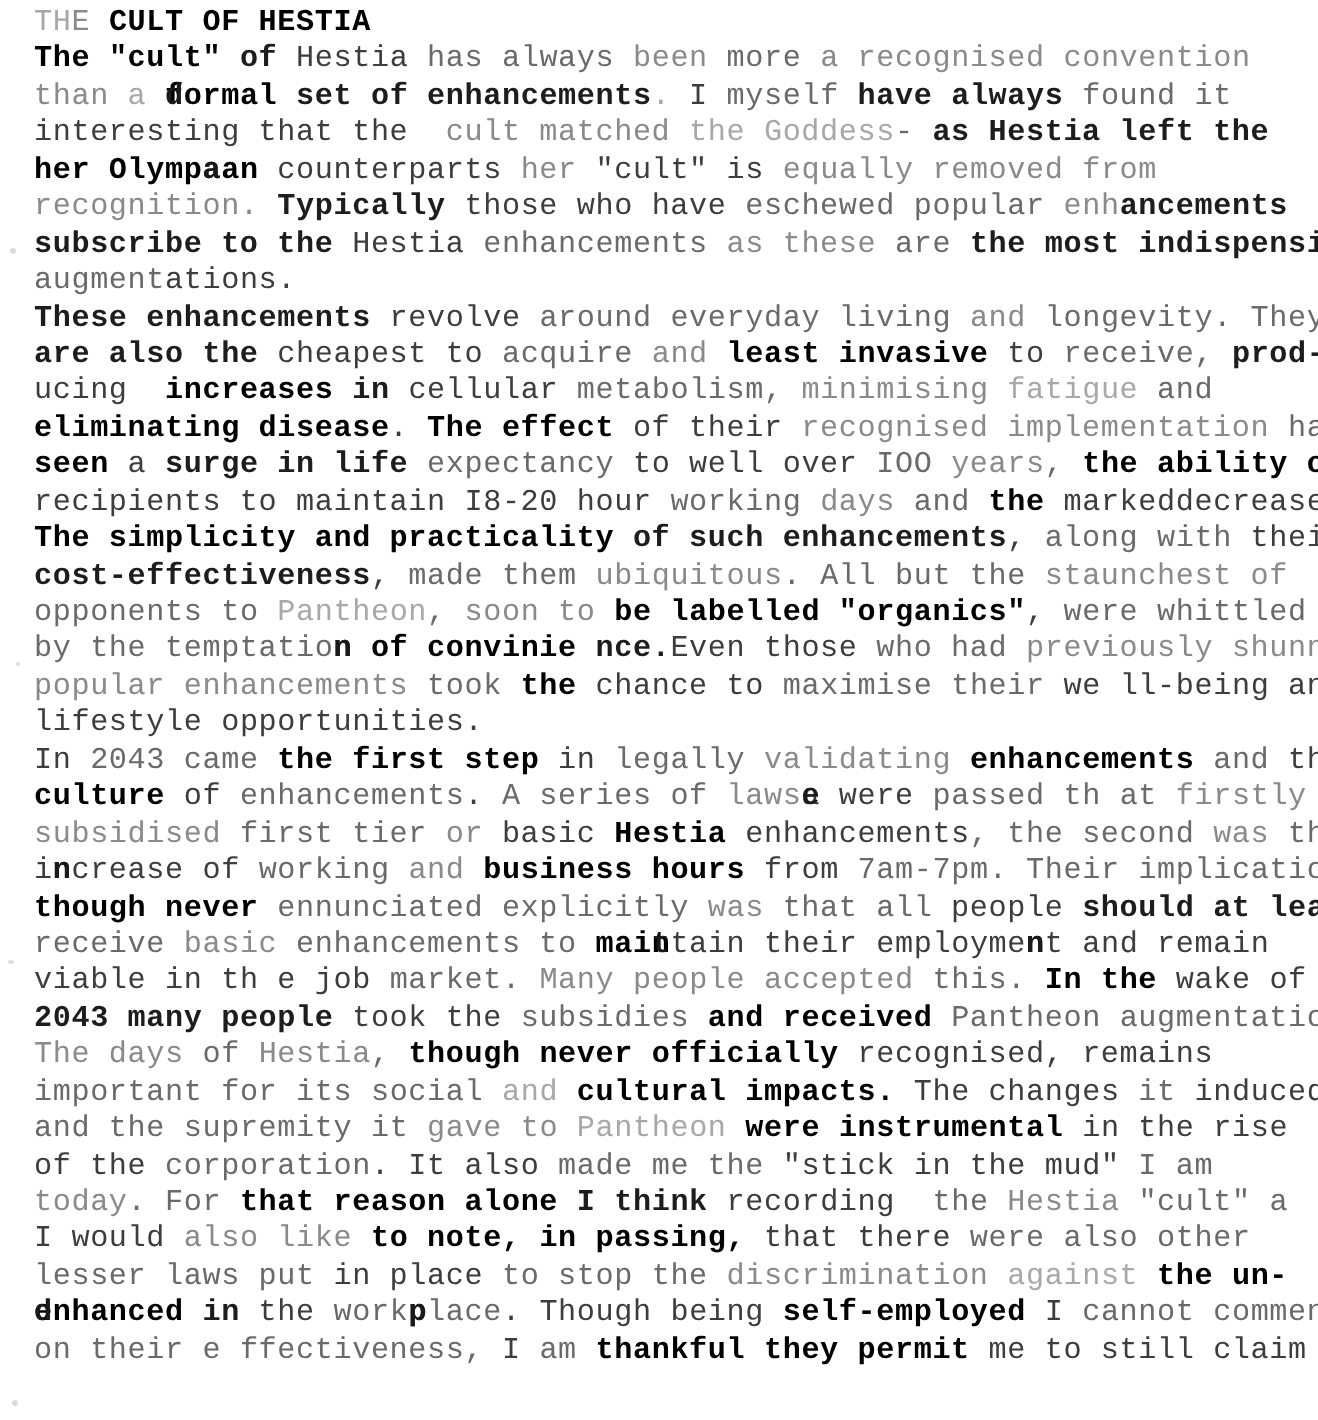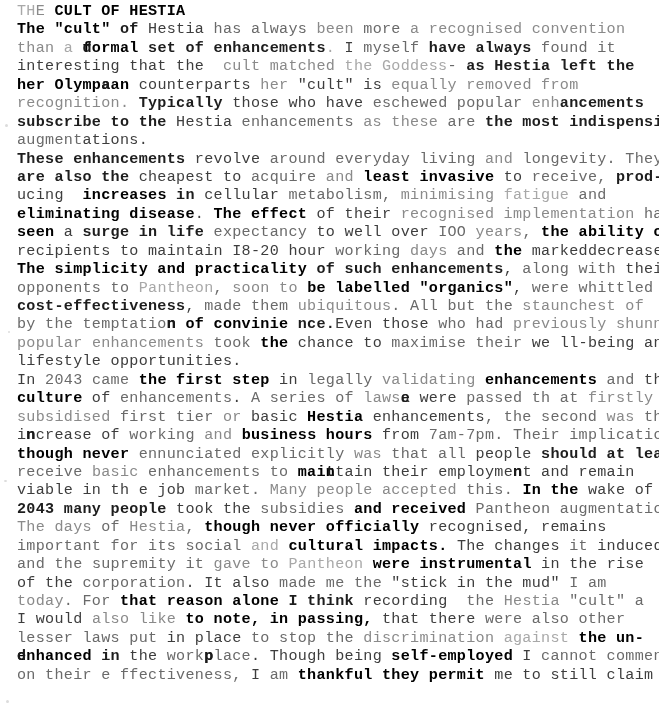--- a/index.html
+++ b/index.html
@@ -86,22 +86,22 @@
         <div class="line"><span class="k2">recognition</span><span class="k2">. </span><span class="k5">Typically</span><span class="k4"> those who have </span><span class="k3">eschewed</span><span class="k3"> </span><span class="k3">popular</span><span class="k3"> </span><span class="k2">enh</span><span class="k5">ancements</span></div>
         <div class="line"><span class="k5">subscribe to the </span><span class="k4">Hestia</span><span class="k3"> </span><span class="k3">enhancements</span><span class="k2"> </span><span class="k2">as these</span><span class="k3"> </span><span class="k3">are</span><span class="k4"> </span><span class="k5">the most indispensible</span></div>
         <div class="line"><span class="k3">augment</span><span class="k4">ations.</span></div>
         <div class="line"><span class="k5">These enhancements</span><span class="k4"> revolve </span><span class="k3">around</span><span class="k3"> </span><span class="k3">everyday living</span><span class="k3"> </span><span class="k2">and</span><span class="k3"> </span><span class="k3">longevity. They</span></div>
         <div class="line"><span class="k5">are also the </span><span class="k4">cheapest</span><span class="k4"> to </span><span class="k3">acquire</span><span class="k3"> </span><span class="k2">and</span><span class="k3"> </span><span class="k6">least invasive</span><span class="k4"> to </span><span class="k3">receive</span><span class="k3">, </span><span class="k5">prod-</span></div>
         <div class="line"><span class="k4">ucing</span><span class="k4">  </span><span class="k6">increases</span><span class="k5"> in </span><span class="k4">cellular</span><span class="k3"> </span><span class="k3">metabolism</span><span class="k3">, </span><span class="k2">minimising</span><span class="k2"> </span><span class="k1">fatigue</span><span class="k2"> </span><span class="k3">and</span></div>
         <div class="line"><span class="k6">eliminating disease</span><span class="k4">. </span><span class="k6">The effect</span><span class="k4"> of their </span><span class="k2">recognised</span><span class="k2"> </span><span class="k2">implementation</span><span class="k3"> </span><span class="k3">has</span></div>
         <div class="line"><span class="k6">seen</span><span class="k4"> a </span><span class="k5">surge in life</span><span class="k4"> </span><span class="k3">expectancy</span><span class="k4"> to </span><span class="k4">well over</span><span class="k4"> </span><span class="k3">IOO</span><span class="k3"> </span><span class="k2">years</span><span class="k3">, </span><span class="k6">the ability of</span></div>
         <div class="line"><span class="k4">recipients to maintain</span><span class="k4"> </span><span class="k4">I8-20</span><span class="k4"> hour </span><span class="k3">working</span><span class="k2"> </span><span class="k2">days</span><span class="k3"> </span><span class="k3">and</span><span class="k4"> </span><span class="k6">the</span><span class="k5"> </span><span class="k4">markeddecrease</span></div>
         <div class="line"><span class="k6">The simplicity and practicality</span><span class="k5"> of such </span><span class="k5">enhancements</span><span class="k4">, </span><span class="k3">along with</span><span class="k3"> </span><span class="k4">their</span></div>
+        <div class="line"><span class="k5">cost-effectiveness</span><span class="k4">, </span><span class="k3">made them</span><span class="k3"> </span><span class="k2">ubiquitous</span><span class="k3">. </span><span class="k3">All but the</span><span class="k3"> </span><span class="k2">staunchest</span><span class="k2"> </span><span class="k2">of</span></div>
         <div class="line"><span class="k3">opponents</span><span class="k3"> to </span><span class="k1">Pantheon</span><span class="k3">, </span><span class="k2">soon to</span><span class="k3"> </span><span class="k6">be labelled "organics"</span><span class="k4">, </span><span class="k3">were whittled</span></div>
-        <div class="line"><span class="k5">cost-effectiveness</span><span class="k4">, </span><span class="k3">made them</span><span class="k3"> </span><span class="k2">ubiquitous</span><span class="k3">. </span><span class="k3">All but the</span><span class="k3"> </span><span class="k2">staunchest</span><span class="k2"> </span><span class="k2">of</span></div>
         <div class="line"><span class="k3">by the temptatio</span><span class="ovr k6">n<span class="b">n</span></span><span class="k6"> of convinie</span><span class="k5"> </span><span class="k5">nce.</span><span class="k4">Even those</span><span class="k3"> </span><span class="k3">who had</span><span class="k3"> </span><span class="k2">previously</span><span class="k2"> </span><span class="k2">shunned</span></div>
         <div class="line"><span class="k2">popular</span><span class="k2"> </span><span class="k2">enhancements</span><span class="k2"> </span><span class="k3">took</span><span class="k4"> </span><span class="k6">the</span><span class="k4"> </span><span class="k4">chance to</span><span class="k3"> </span><span class="k3">maximise</span><span class="k3"> </span><span class="k3">their</span><span class="k3"> </span><span class="k4">we ll-being</span><span class="k3"> </span><span class="k4">and</span></div>
         <div class="line"><span class="k4">lifestyle</span><span class="k4"> </span><span class="k4">opportunities.</span></div>
         <div class="line"><span class="k4">In</span><span class="k4"> </span><span class="k3">2043</span><span class="k3"> </span><span class="k3">came</span><span class="k4"> </span><span class="k6">the first step</span><span class="k4"> in </span><span class="k3">legally</span><span class="k2"> </span><span class="k2">validating</span><span class="k3"> </span><span class="k6">enhancements</span><span class="k4"> </span><span class="k3">and</span><span class="k3"> </span><span class="k4">the</span></div>
         <div class="line"><span class="k6">culture</span><span class="k4"> of </span><span class="k3">enhancements</span><span class="k4">. </span><span class="k3">A series</span><span class="k3"> </span><span class="k3">of</span><span class="k2"> </span><span class="k2">laws</span><span class="ovr k4">a<span class="b">e</span></span><span class="k4"> were </span><span class="k3">passed</span><span class="k3"> </span><span class="k3">th at</span><span class="k2"> </span><span class="k2">firstly</span></div>
         <div class="line"><span class="k2">subsidised</span><span class="k3"> </span><span class="k3">first tier</span><span class="k2"> </span><span class="k2">or</span><span class="k2"> </span><span class="k4">basic</span><span class="k4"> </span><span class="k6">Hestia</span><span class="k4"> </span><span class="k4">enhancements</span><span class="k3">, </span><span class="k3">the second</span><span class="k3"> </span><span class="k2">was</span><span class="k3"> </span><span class="k3">the</span></div>
         <div class="line"><span class="k4">i</span><span class="ovr k5">n<span class="b">n</span></span><span class="k4">crease</span><span class="k4"> of </span><span class="k3">working</span><span class="k2"> </span><span class="k2">and</span><span class="k3"> </span><span class="k6">business hours</span><span class="k4"> from </span><span class="k3">7am-7pm</span><span class="k3">. </span><span class="k3">Their</span><span class="k3"> </span><span class="k3">implicatiom</span></div>
         <div class="line"><span class="k6">though never</span><span class="k4"> </span><span class="k3">ennunciated</span><span class="k3"> </span><span class="k3">explicitly</span><span class="k2"> </span><span class="k2">was</span><span class="k3"> that all </span><span class="k4">people</span><span class="k4"> </span><span class="k5">should at least</span></div>
         <div class="line"><span class="k3">receive</span><span class="k3"> </span><span class="k2">basic</span><span class="k3"> </span><span class="k3">enhancements</span><span class="k3"> to </span><span class="k6">mai</span><span class="ovr k6">n<span class="b">t</span></span><span class="k4">tain</span><span class="k4"> their </span><span class="k4">employme</span><span class="ovr k5">n<span class="b">n</span></span><span class="k4">t</span><span class="k4"> and </span><span class="k4">remain</span></div>
         <div class="line"><span class="k4">viable</span><span class="k4"> in </span><span class="k4">th e</span><span class="k4"> job </span><span class="k3">market</span><span class="k3">. </span><span class="k2">Many people</span><span class="k2"> </span><span class="k2">accepted</span><span class="k2"> </span><span class="k3">this. </span><span class="k6">In</span><span class="k4"> </span><span class="k6">the</span><span class="k4"> </span><span class="k4">wake of</span></div>

